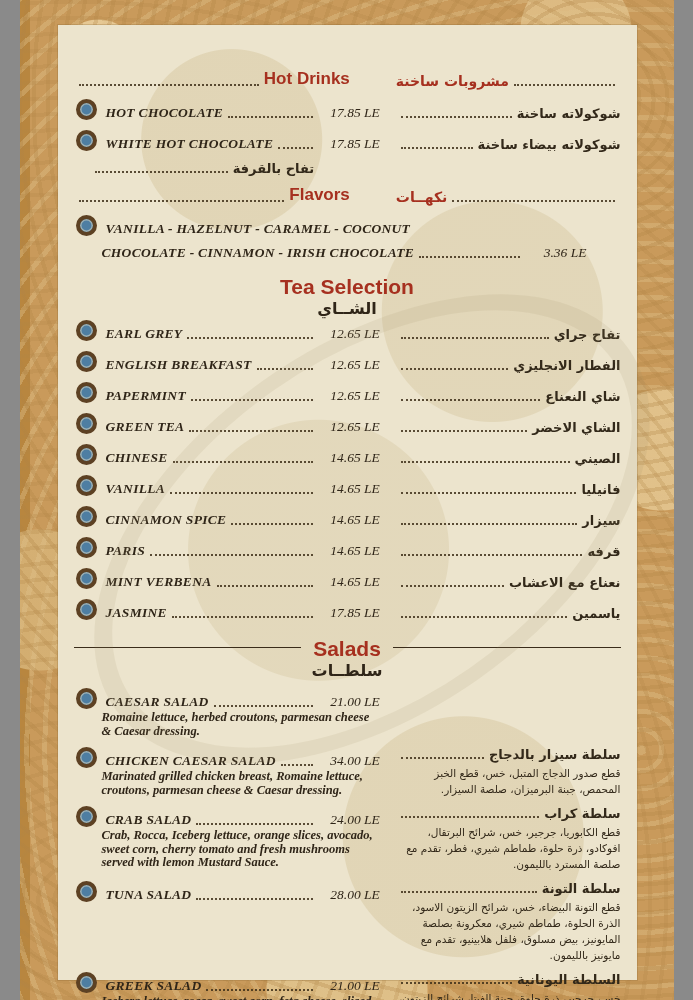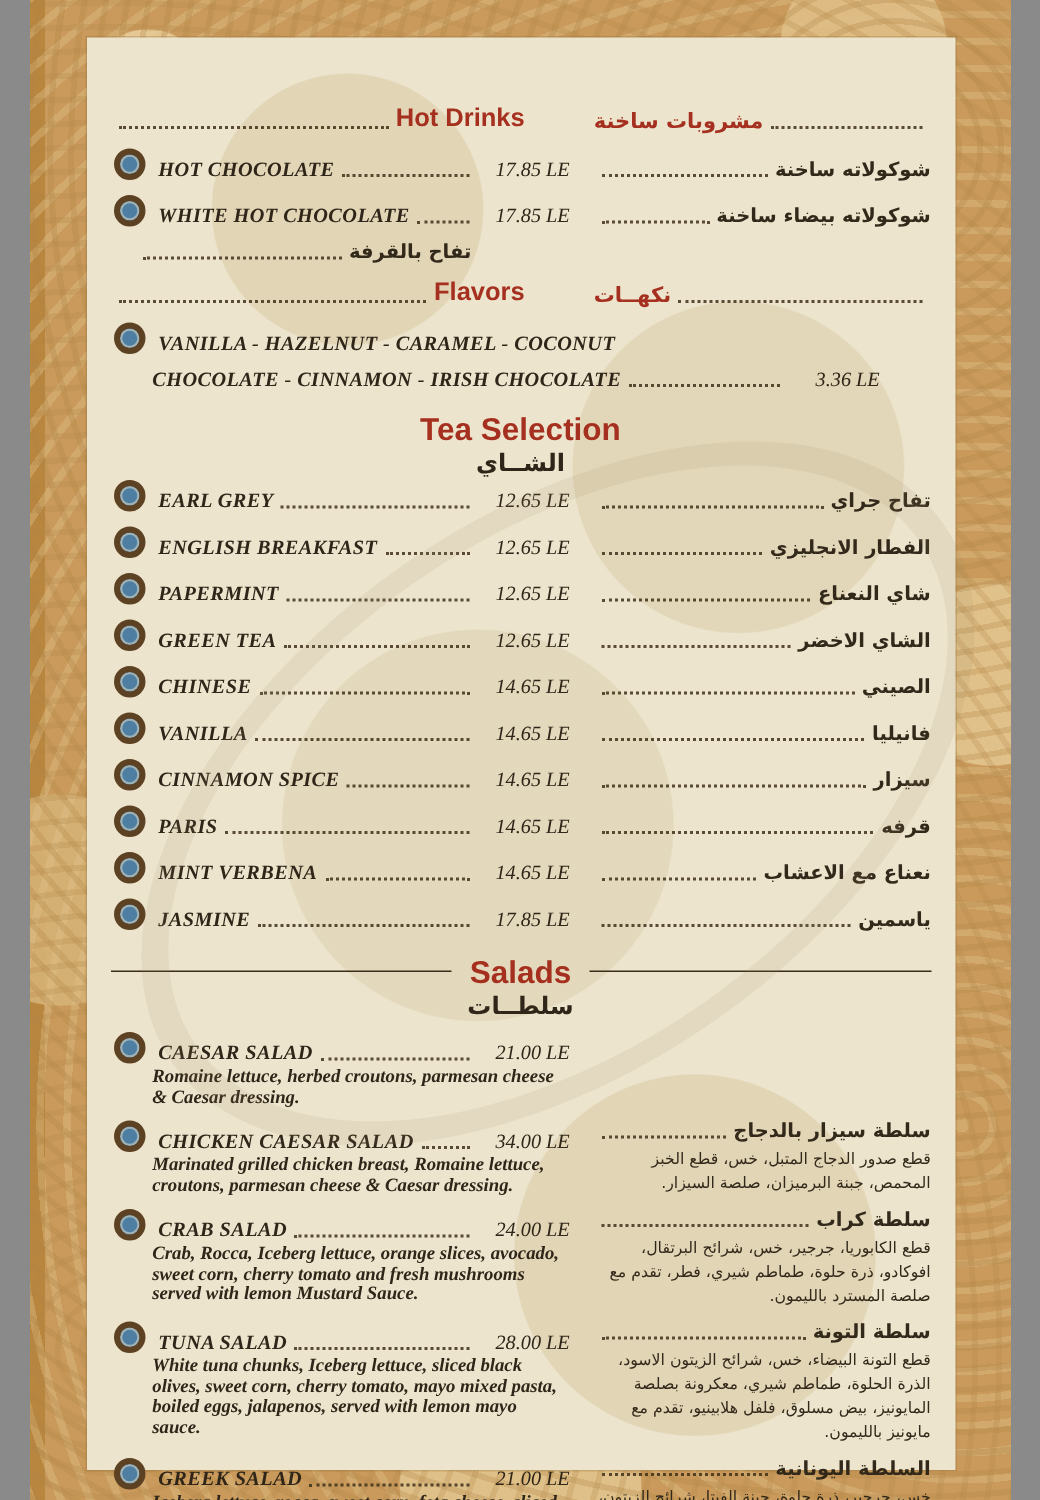--- a/index.html
+++ b/index.html
@@ -339,21 +339,20 @@
     </div>
 
     <div class="salad">
       <div class="sal-en">
         <div class="sal-head">
           <span class="bullet"></span>
           <span class="iname">TUNA SALAD</span>
           <span class="leader"></span>
           <span class="price">28.00  LE</span>
         </div>
-        <div class="sal-desc">White tuna chunks, Iceberg lettuce, sliced black olives, sweet corn, cherry tomato, mayo mixed pasta, boiled eggs, jalapenos, served with lemon mayo sauce.</div>
       </div>
       <div class="sal-ar">
         <div class="sal-head-ar">
           <span class="leader"></span>
           <span class="aname">سلطة التونة</span>
         </div>
         <div class="sal-desc-ar">قطع التونة البيضاء، خس، شرائح الزيتون الاسود، الذرة الحلوة، طماطم شيري، معكرونة بصلصة المايونيز، بيض مسلوق، فلفل هلابينيو، تقدم مع مايونيز بالليمون.</div>
       </div>
     </div>
 

